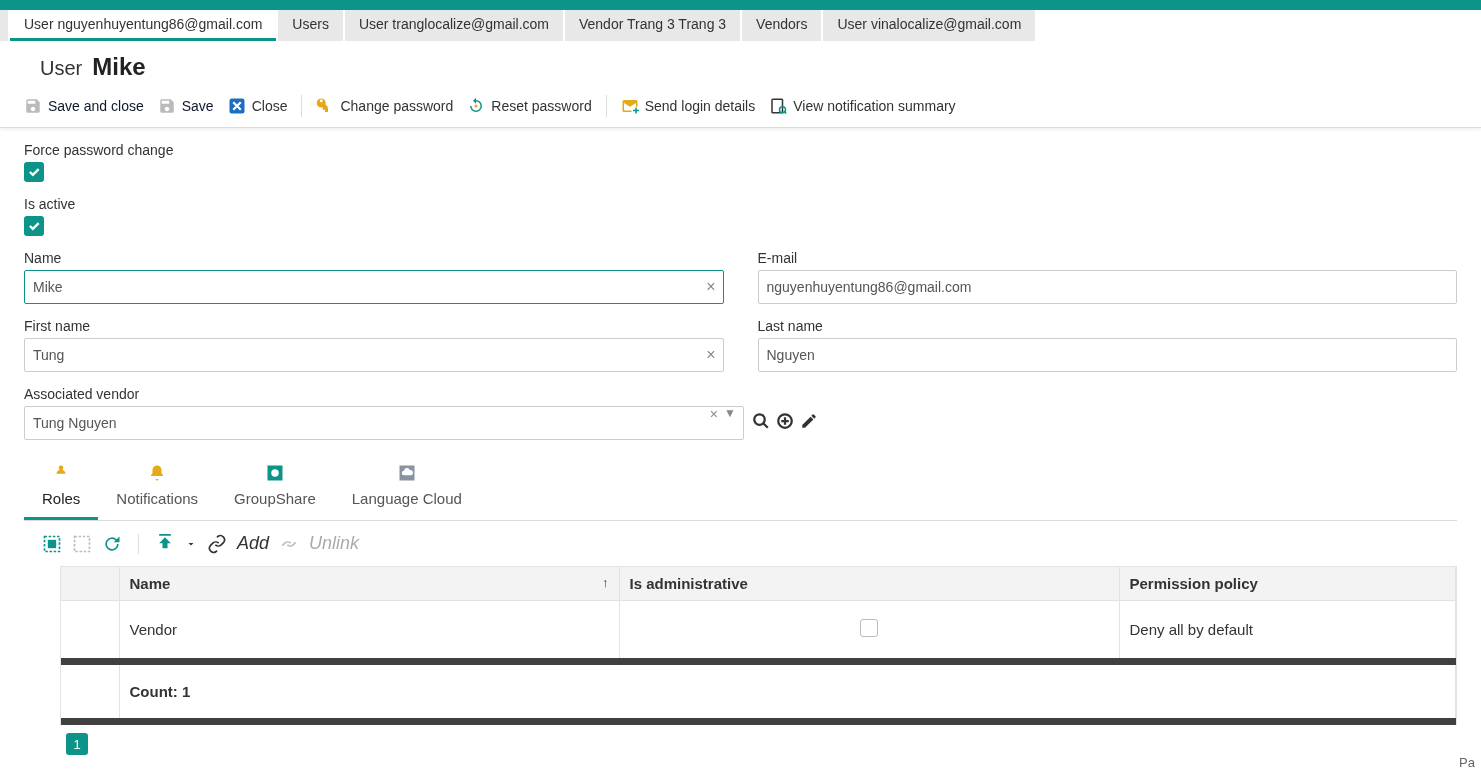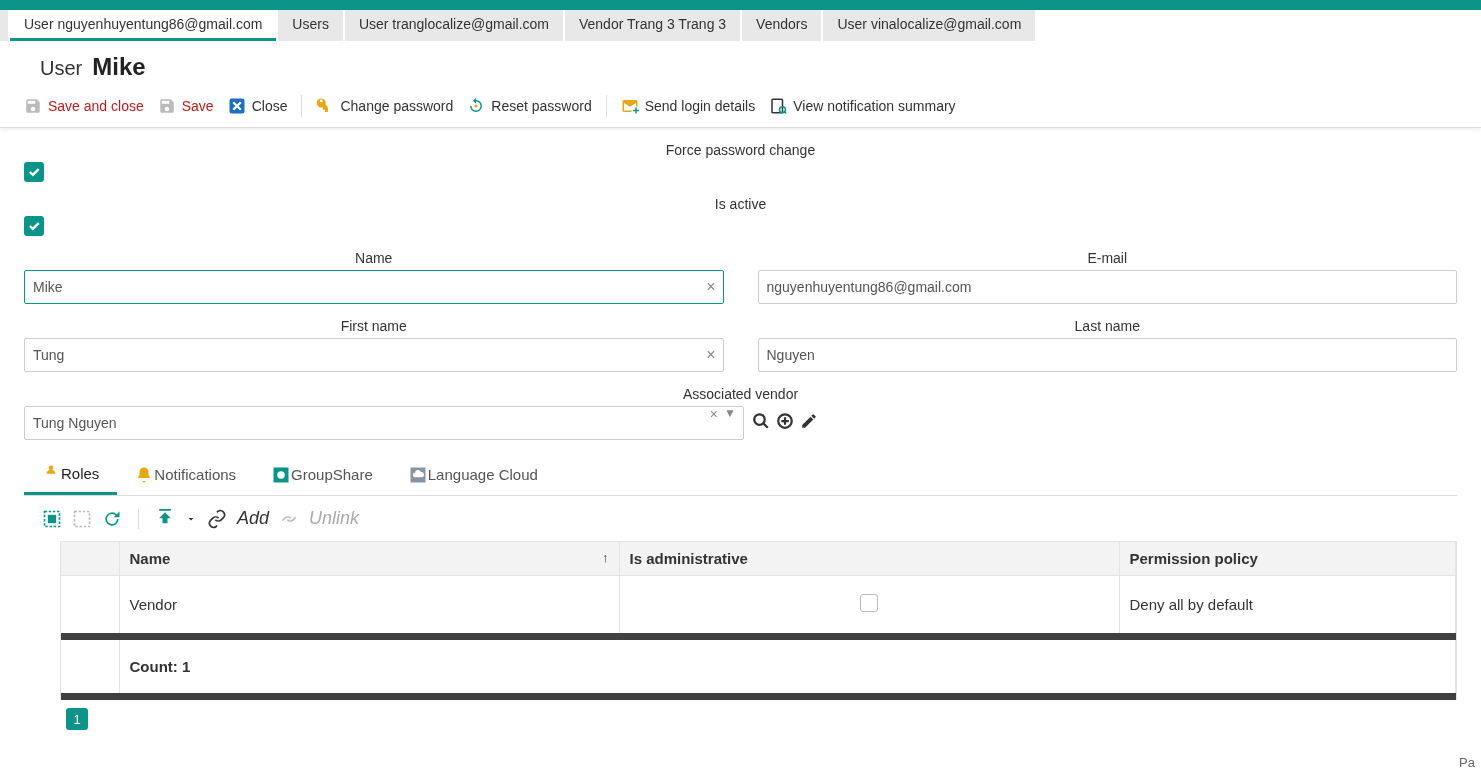--- a/index.html
+++ b/index.html
@@ -11,29 +11,29 @@
     .tab { padding: 6px 14px; background: #e8e8e8; color: #333; font-size: 14px; cursor: pointer; white-space: nowrap; }
     .tab.active { background: #fff; border-bottom: 3px solid #0d9488; }
     .tab-db { width: 8px; background: #e8e8e8; }
 
     .page-title { display: flex; align-items: baseline; padding: 12px 20px 8px 20px; gap: 10px; }
     .page-title .prefix { font-size: 20px; font-weight: 400; color: #333; margin-left: 20px; }
     .page-title .name { font-size: 24px; font-weight: 700; color: #222; }
 
     .action-bar { display: flex; align-items: center; padding: 6px 20px 10px 20px; gap: 6px; border-bottom: 1px solid #ddd; box-shadow: 0 2px 3px rgba(0,0,0,0.06); flex-wrap: wrap;}
     .action-btn { display: inline-flex; align-items: center; gap: 6px; color: #333; padding: 2px 4px; cursor: pointer; font-size: 14px; }
-    .action-btn.disabled { color: #b91c1c; cursor: default; }
+    .action-btn.disabled { color: #0f172a; cursor: default; }
     .action-sep { width: 1px; height: 22px; background: #ddd; margin: 0 4px; }
 
     .icon { display: inline-flex; width: 18px; height: 18px; align-items: center; justify-content: center; }
     .icon svg { width: 100%; height: 100%; }
 
     .form-area { padding: 14px 24px; }
     .field-block { margin-bottom: 14px; }
-    .field-label { display: block; margin-bottom: 4px; color: #333; font-size: 14px; text-align: center; }
+    .field-label { display: block; margin-bottom: 4px; color: #333; font-size: 14px; }
 
     .checkbox { width: 20px; height: 20px; border-radius: 3px; display: inline-flex; align-items: center; justify-content: center; }
     .checkbox.checked { background: #0d9488; }
     .checkbox.checked svg { width: 14px; height: 14px; }
 
     .two-col { display: flex; gap: 34px; }
     .col { flex: 1; min-width: 0; }
 
     .text-input-wrap { position: relative; display: flex; align-items: center; }
     .text-input { width: 100%; height: 34px; border: 1px solid #ccc; border-radius: 2px; padding: 4px 28px 4px 8px; font-size: 14px; color: #555; }
@@ -42,21 +42,21 @@
 
     .lookup-wrap { display: flex; align-items: center; gap: 8px; }
     .lookup-input { flex: 0 0 720px; position: relative; }
     .lookup-input .text-input { padding-right: 50px; }
     .lookup-input .lookup-caret { position: absolute; right: 8px; color: #888; font-size: 12px; }
     .lookup-input .lookup-clear { position: absolute; right: 26px; color: #888; font-size: 14px; }
     .lookup-icons { display: flex; gap: 6px; font-size: 16px; color: #333; }
     .lookup-icons span { cursor: pointer; }
 
     .sub-tabs { display: flex; border-bottom: 1px solid #ddd; margin-top: 10px; }
-    .sub-tab { display: inline-flex; align-items: center; gap: 1px; padding: 10px 18px; color: #555; cursor: pointer; font-size: 15px; }
+    .sub-tab { display: inline-flex; align-items: center; gap: 8px; padding: 10px 18px; color: #555; cursor: pointer; font-size: 15px; flex-direction: column; }
     .sub-tab.active { color: #222; border-bottom: 3px solid #0d9488; font-weight: 500; }
 
     .grid-toolbar { display: flex; align-items: center; gap: 10px; padding: 12px 18px; }
     .grid-toolbar .sep { width: 1px; height: 20px; background: #ddd; margin: 0 6px; }
     .grid-toolbar .icon-btn { width: 20px; height: 20px; display: inline-flex; align-items: center; justify-content: center; cursor: pointer; color: #0d9488; }
     .grid-toolbar .text-btn { color: #333; cursor: pointer; font-size: 18px; font-style: italic; }
     .grid-toolbar .text-btn.disabled { color: #aaa; cursor: default; }
 
     .grid { margin: 0 0 0 36px; border: 1px solid #e3e3e3; border-bottom: none; }
     table { width: 100%; border-collapse: collapse; }

